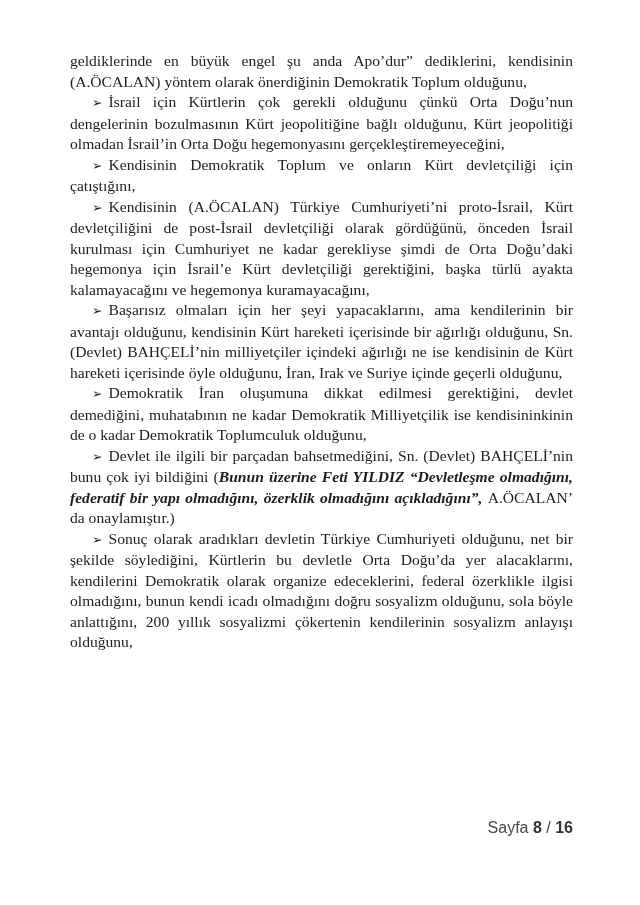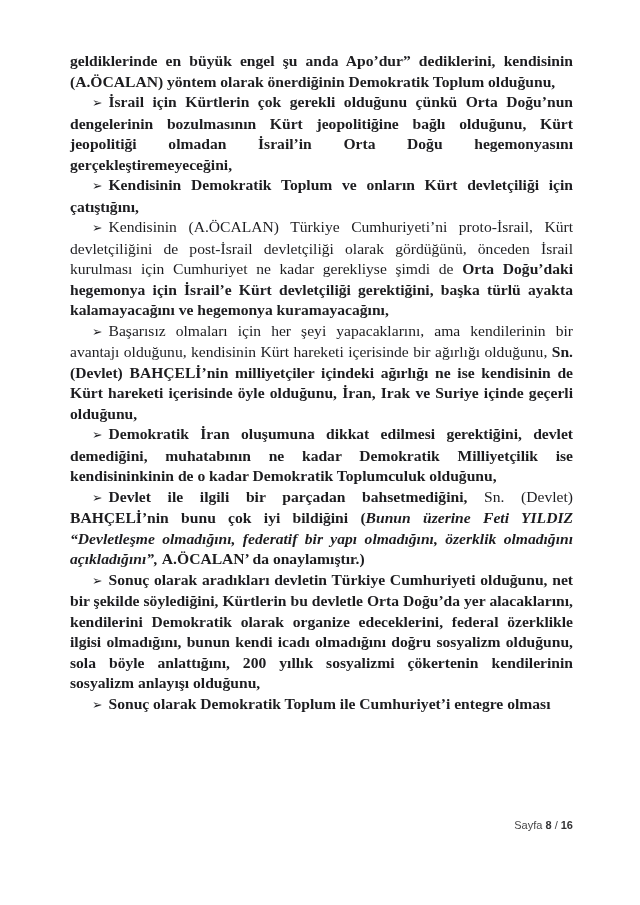--- a/index.html
+++ b/index.html
@@ -33,28 +33,28 @@
   p.para.indent {
     text-indent: 22px;
   }
   .bullet {
     font-family: "DejaVu Sans", sans-serif;
     font-size: 12.5px;
     padding-right: 6px;
     color: #1d1d20;
   }
   .rn  { font-weight: 400; font-style: normal; }
-  .rb  { font-weight: 700; font-style: normal; }
+  .rb  { font-weight: 400; font-style: normal; }
   .rbi { font-weight: 700; font-style: italic; }
   .footer {
     position: absolute;
     top: 819px;
     right: 67px;
     font-family: "Liberation Sans", "DejaVu Sans", sans-serif;
-    font-size: 11px;
+    font-size: 16px;
     color: #474749;
     white-space: nowrap;
   }
   .footer .fbold {
     font-weight: 700;
     color: #323234;
   }
 </style>
 </head>
 <body>
@@ -63,21 +63,20 @@
 
   <div class="text-body" id="paragraphs">
       <p class="para"><span class="rb">geldiklerinde en büyük engel şu anda Apo’dur” dediklerini, kendisinin (A.ÖCALAN) yöntem olarak önerdiğinin Demokratik Toplum olduğunu,</span></p>
       <p class="para indent"><span class="bullet">➢</span><span class="rb">İsrail için Kürtlerin çok gerekli olduğunu çünkü Orta Doğu’nun dengelerinin bozulmasının Kürt jeopolitiğine bağlı olduğunu, Kürt jeopolitiği olmadan İsrail’in Orta Doğu hegemonyasını gerçekleştiremeyeceğini,</span></p>
       <p class="para indent"><span class="bullet">➢</span><span class="rb">Kendisinin Demokratik Toplum ve onların Kürt devletçiliği için çatıştığını,</span></p>
       <p class="para indent"><span class="bullet">➢</span><span class="rn">Kendisinin (A.ÖCALAN) Türkiye Cumhuriyeti’ni proto-İsrail, Kürt devletçiliğini de post-İsrail devletçiliği olarak gördüğünü, önceden İsrail kurulması için Cumhuriyet ne kadar gerekliyse şimdi de </span><span class="rb">Orta Doğu’daki hegemonya için İsrail’e Kürt devletçiliği gerektiğini, başka türlü ayakta kalamayacağını ve hegemonya kuramayacağını,</span></p>
       <p class="para indent"><span class="bullet">➢</span><span class="rn">Başarısız olmaları için her şeyi yapacaklarını, ama kendilerinin bir avantajı olduğunu, kendisinin Kürt hareketi içerisinde bir ağırlığı olduğunu, </span><span class="rb">Sn. (Devlet) BAHÇELİ’nin milliyetçiler içindeki ağırlığı ne ise kendisinin de Kürt hareketi içerisinde öyle olduğunu, İran, Irak ve Suriye içinde geçerli olduğunu,</span></p>
       <p class="para indent"><span class="bullet">➢</span><span class="rb">Demokratik İran oluşumuna dikkat edilmesi gerektiğini, devlet demediğini, muhatabının ne kadar Demokratik Milliyetçilik ise kendisininkinin de o kadar Demokratik Toplumculuk olduğunu,</span></p>
       <p class="para indent"><span class="bullet">➢</span><span class="rb">Devlet ile ilgili bir parçadan bahsetmediğini, </span><span class="rn">Sn. (Devlet) </span><span class="rb">BAHÇELİ’nin bunu çok iyi bildiğini (</span><span class="rbi">Bunun üzerine Feti YILDIZ “Devletleşme olmadığını, federatif bir yapı olmadığını, özerklik olmadığını açıkladığını”, </span><span class="rb">A.ÖCALAN’ da onaylamıştır.)</span></p>
       <p class="para indent"><span class="bullet">➢</span><span class="rb">Sonuç olarak aradıkları devletin Türkiye Cumhuriyeti olduğunu, net bir şekilde söylediğini, Kürtlerin bu devletle Orta Doğu’da yer alacaklarını, kendilerini Demokratik olarak organize edeceklerini, federal özerklikle ilgisi olmadığını, bunun kendi icadı olmadığını doğru sosyalizm olduğunu, sola böyle anlattığını, 200 yıllık sosyalizmi çökertenin kendilerinin sosyalizm anlayışı olduğunu,</span></p>
-      <p class="para indent"><span class="bullet">➢</span><span class="rb">Sonuç olarak Demokratik Toplum ile Cumhuriyet’i entegre olması</span></p>
     </div>
 
   <div class="footer">
     <span>Sayfa</span>
     <span class="fbold">8</span>
     <span>/</span>
     <span class="fbold">16</span>
   </div>
 
 </div>

